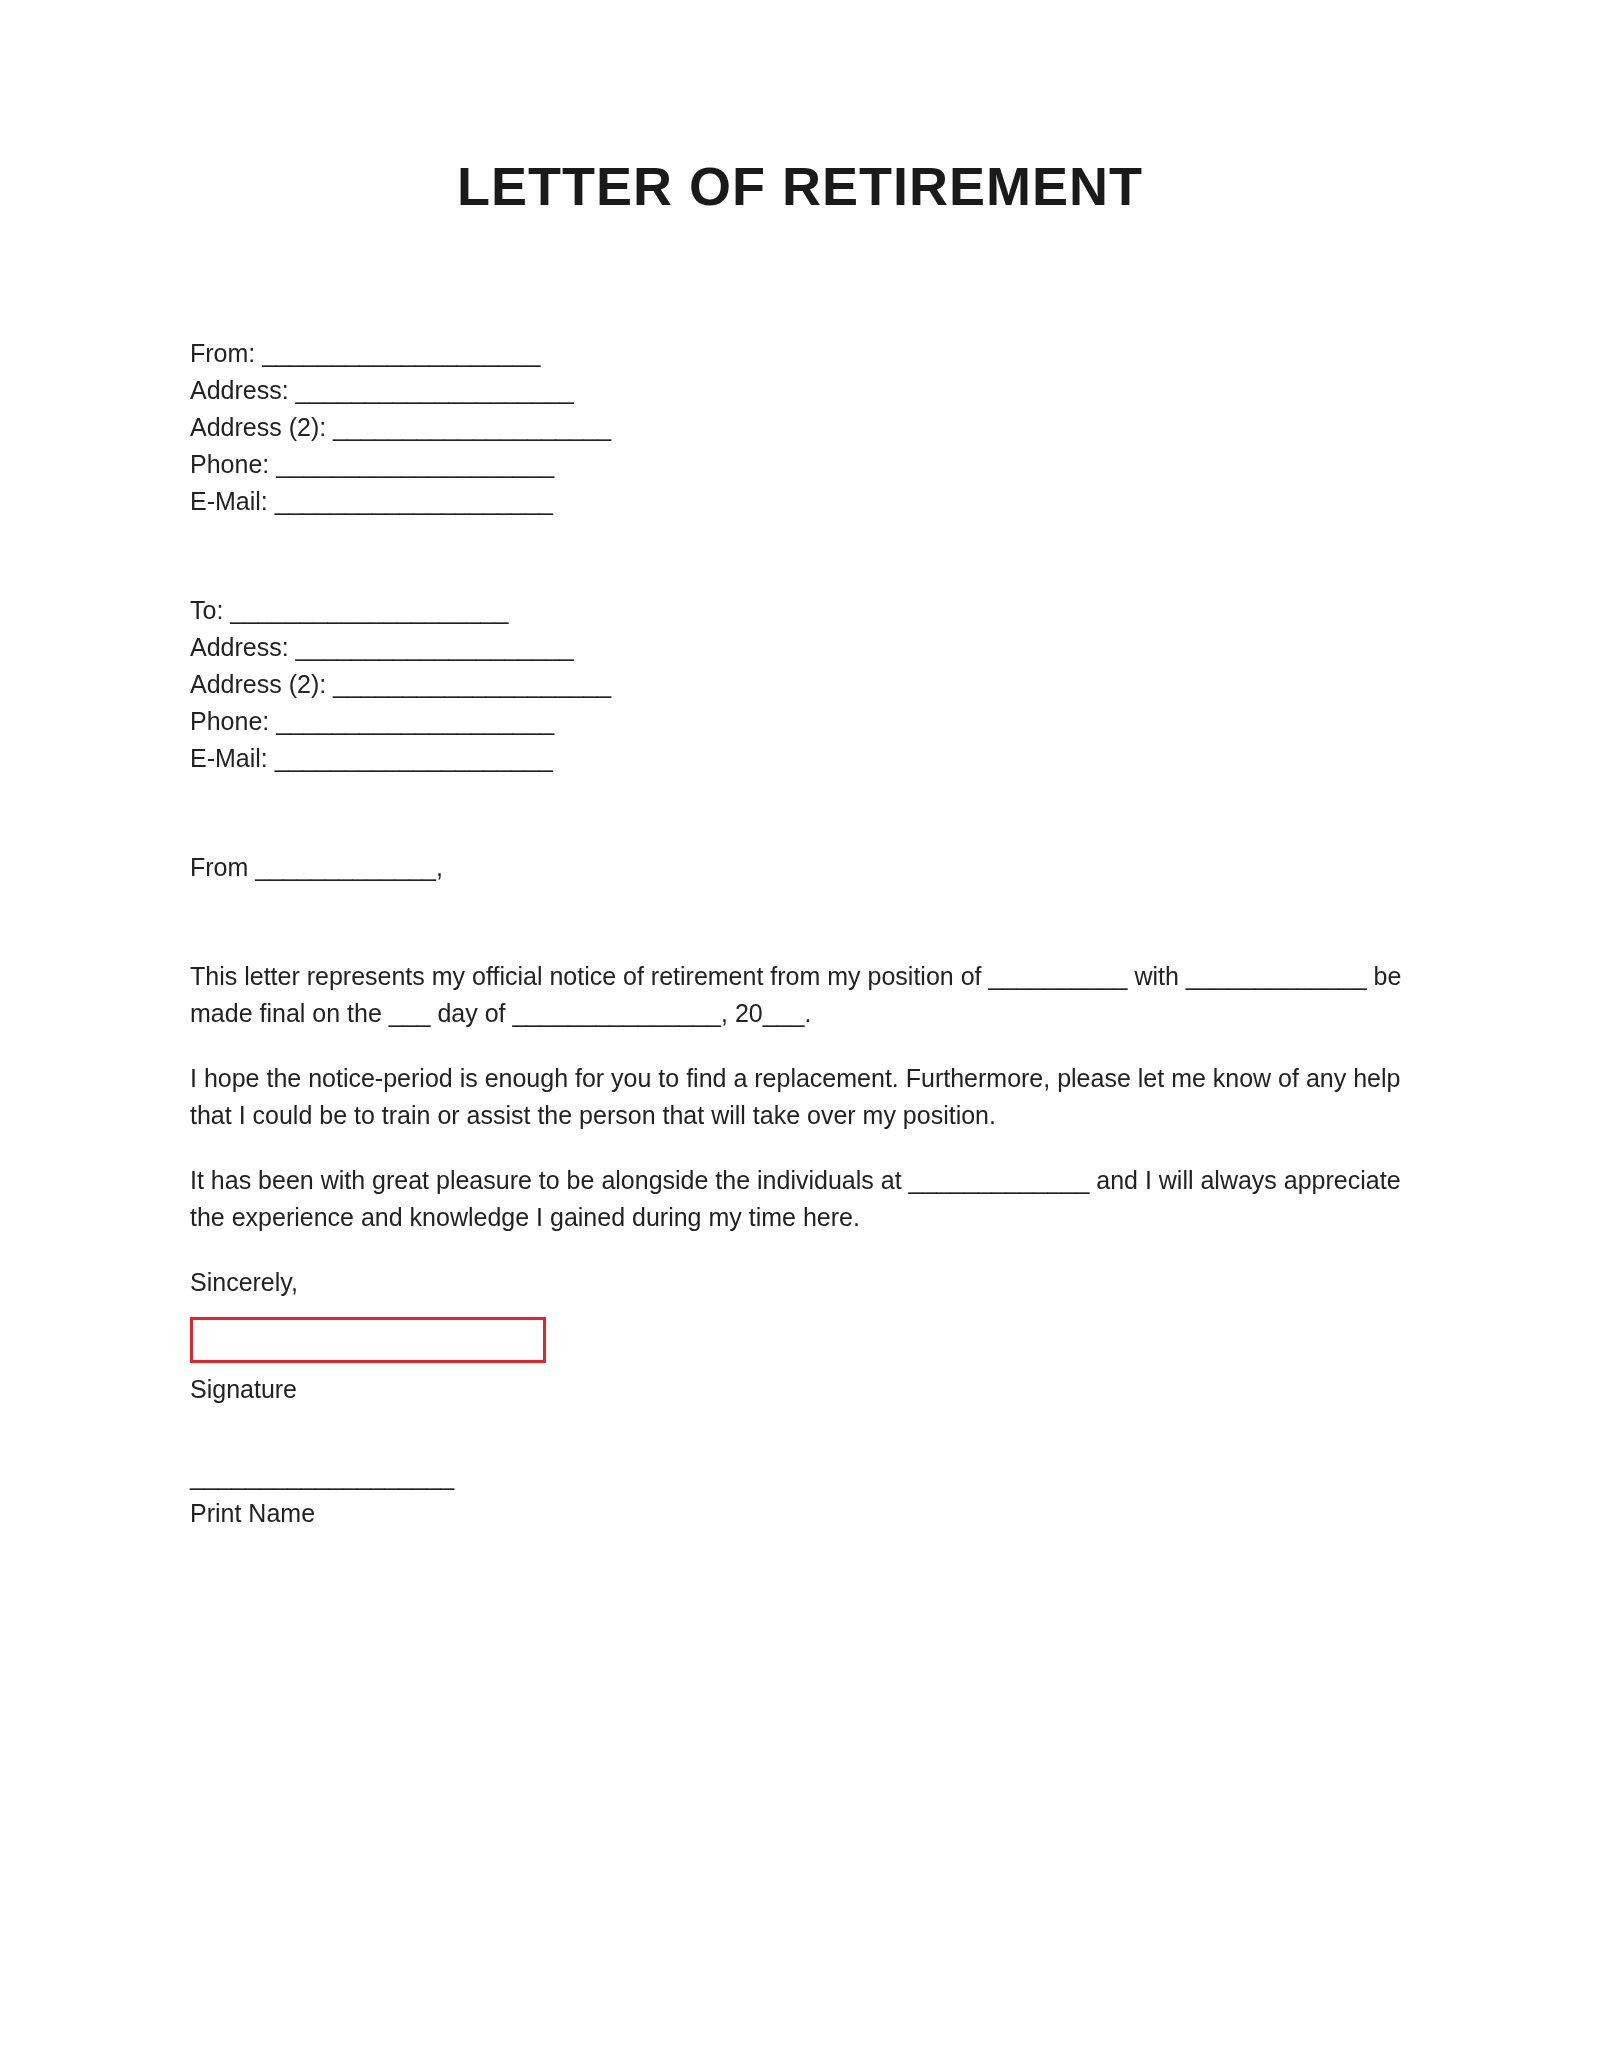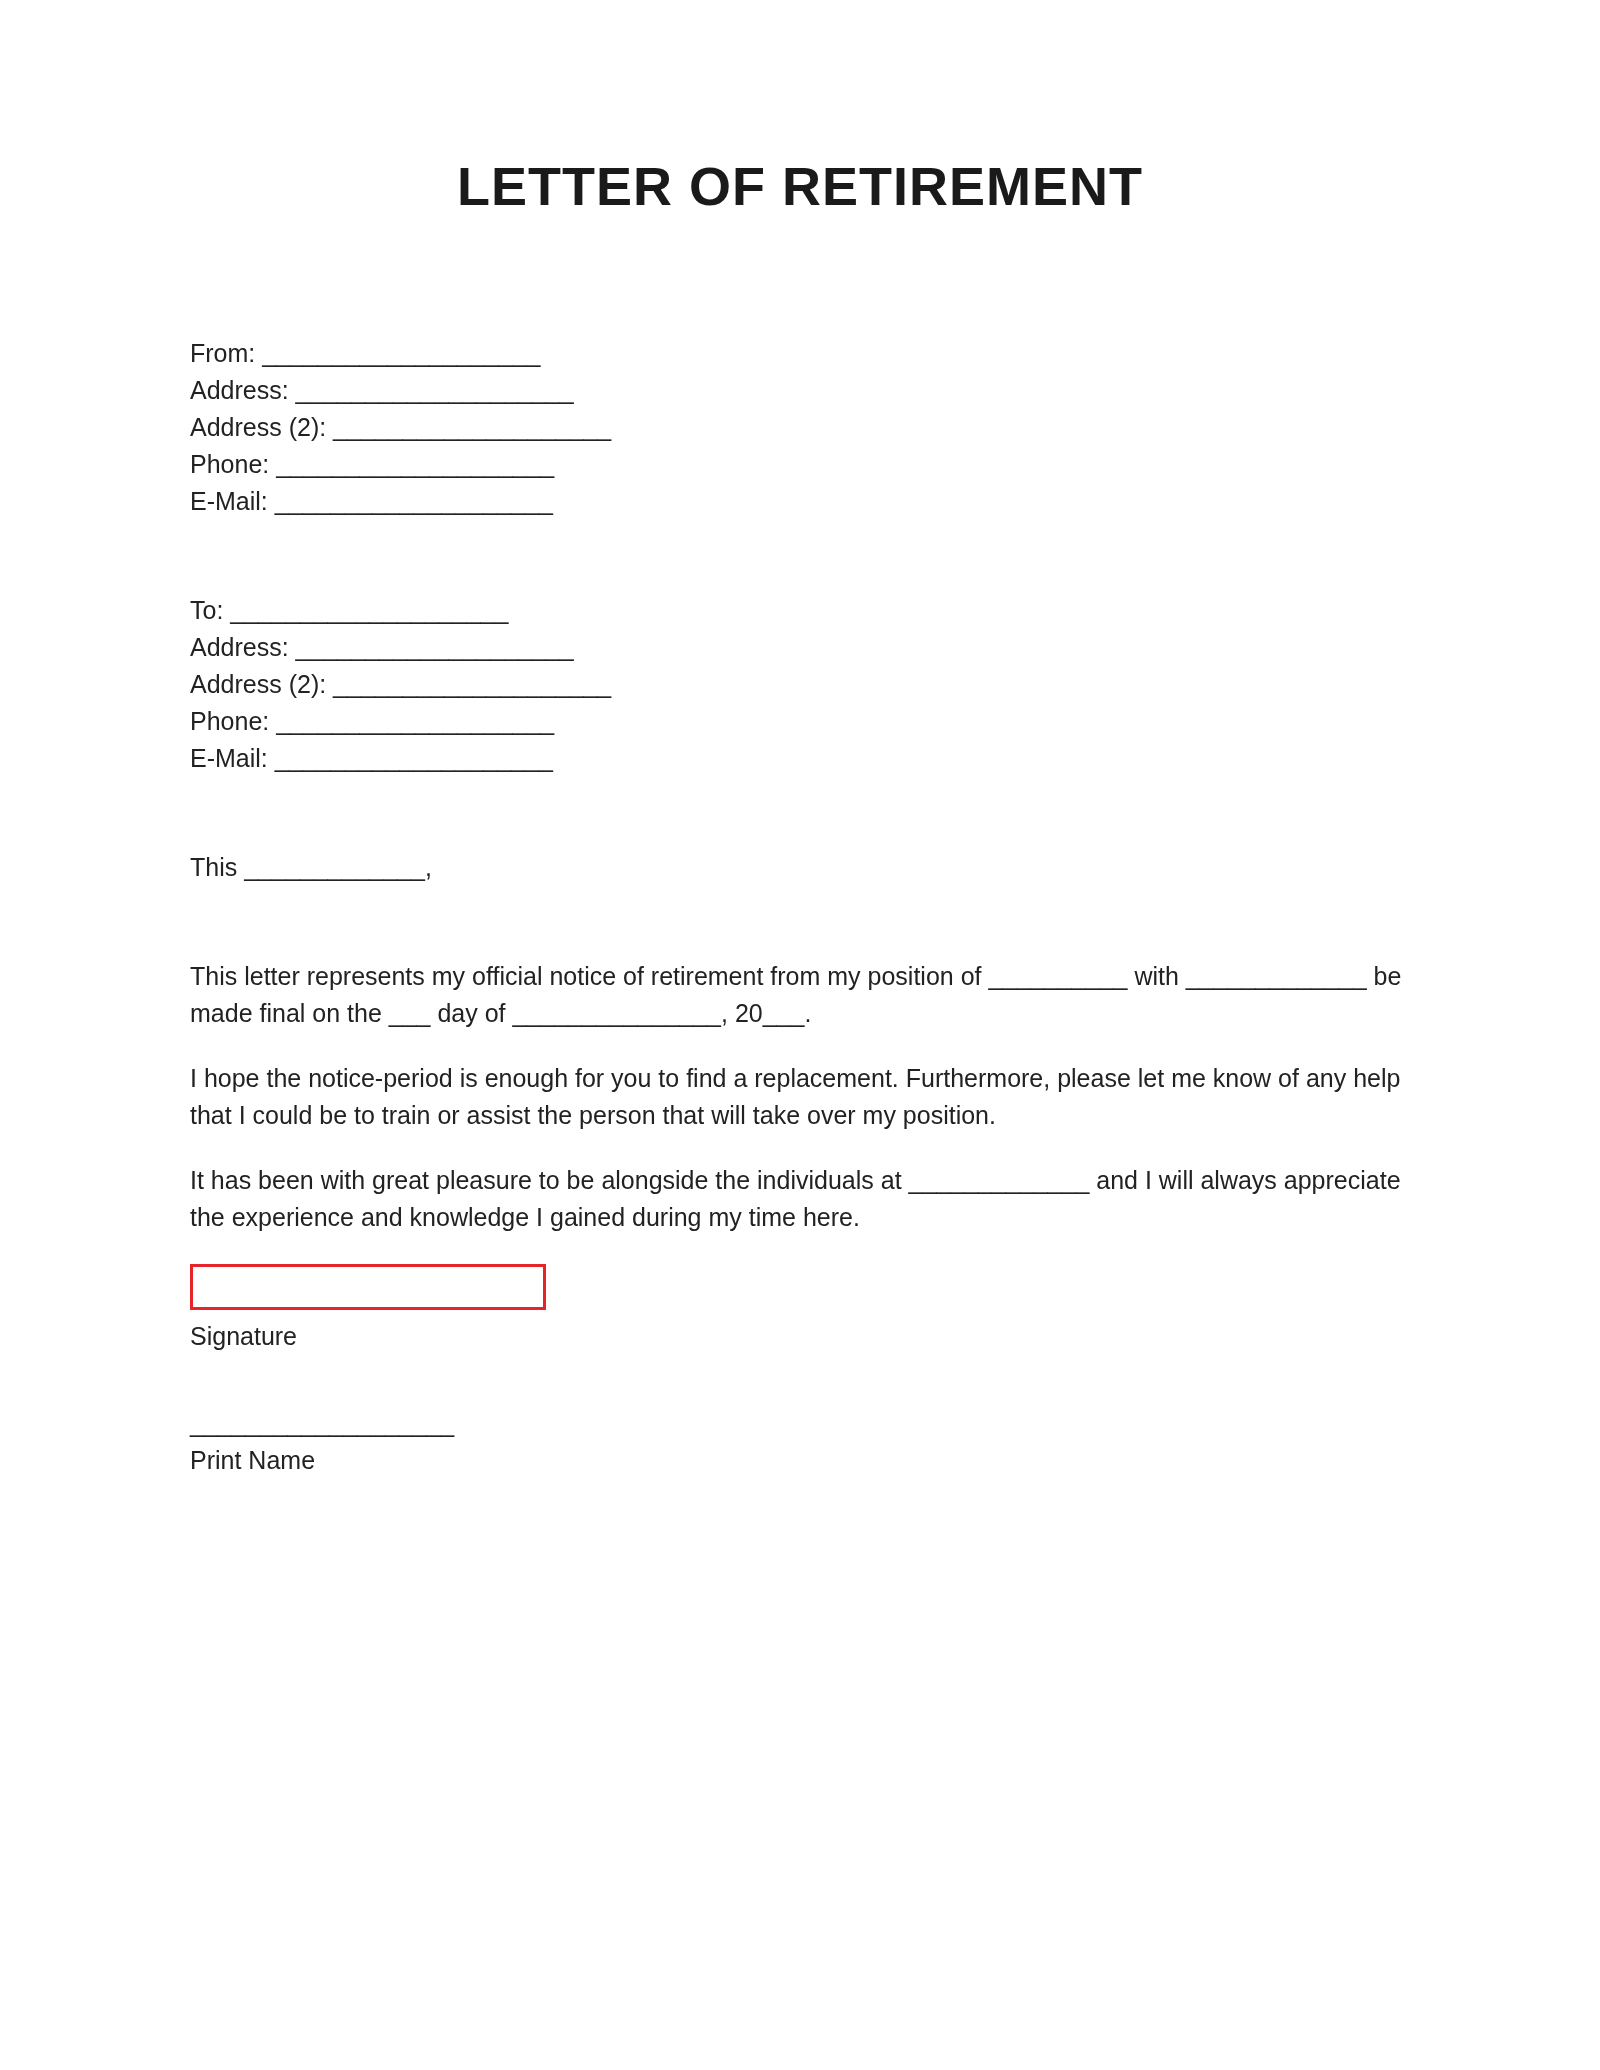--- a/index.html
+++ b/index.html
@@ -94,26 +94,27 @@
 
 
     <div class="block">
       <div class="line">To: ____________________</div>
       <div class="line">Address: ____________________</div>
       <div class="line">Address (2): ____________________</div>
       <div class="line">Phone: ____________________</div>
       <div class="line">E-Mail: ____________________</div>
     </div>
 
-    <div class="block">This _____________,</div>
+    <div class="block">From _____________,</div>
 
     <p class="para">This letter represents my official notice of retirement from my position of __________ with _____________ be made final on the ___ day of _______________, 20___.</p>
     <p class="para">I hope the notice-period is enough for you to find a replacement. Furthermore, please let me know of any help that I could be to train or assist the person that will take over my position.</p>
     <p class="para">It has been with great pleasure to be alongside the individuals at _____________ and I will always appreciate the experience and knowledge I gained during my time here.</p>
 
+    <div class="sincerely">Sincerely,</div>
 
     <div class="signature-box"></div>
 
     <div class="sig-label">Signature</div>
 
     <div class="print-line">___________________</div>
     <div>Print Name</div>
 
   </div>
 

